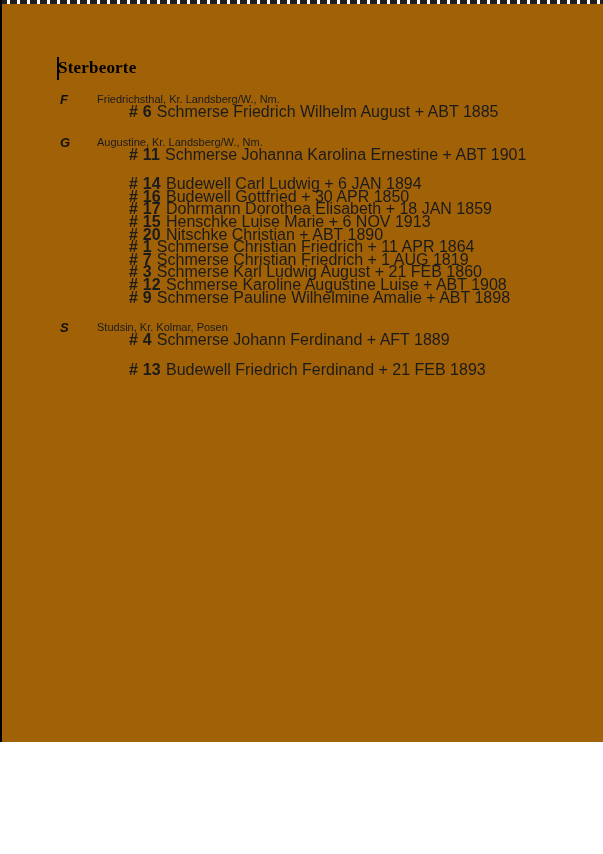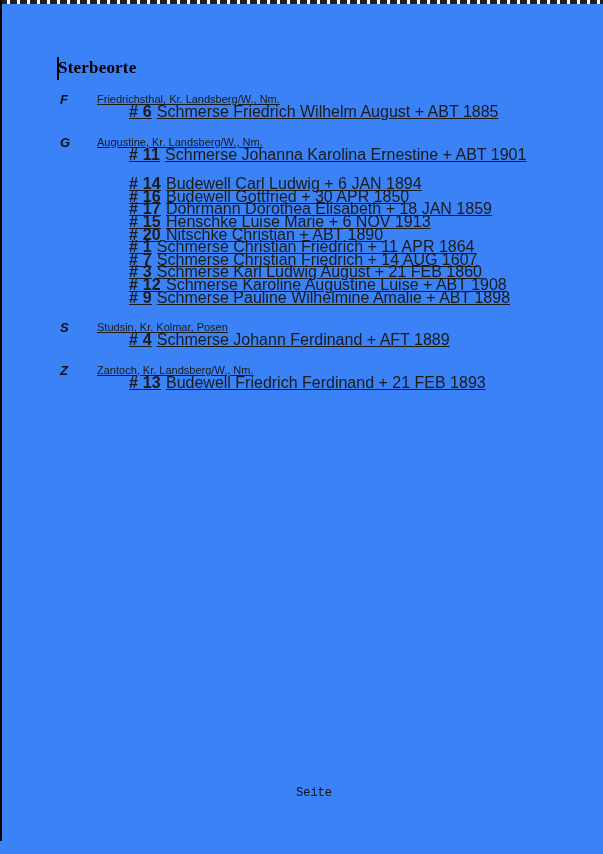--- a/index.html
+++ b/index.html
@@ -3,22 +3,22 @@
 <meta charset="utf-8">
 <style>
   html, body {
     margin: 0;
     padding: 0;
     background: #ffffff;
   }
   .page {
     position: relative;
     width: 603px;
-    height: 854px;
-    background: #3b82f6;
+    height: 742px;
+    background: #a16207;
     overflow: hidden;
     font-family: "Liberation Sans", sans-serif;
     color: #1b1b1b;
   }
   
   .top-dashes {
     position: absolute;
     left: 0; top: 0;
     width: 603px; height: 4px;
     background: repeating-linear-gradient(90deg, #1f1f1f 0px, #1f1f1f 7px, #ffffff 7px, #ffffff 10px);
@@ -48,21 +48,20 @@
     color: #000000;
     letter-spacing: 0.2px;
   }
   .sections {
     position: absolute;
     left: 60px; top: 93px;
     width: 500px;
   }
   .section {
     margin-bottom: 17px;
-    text-decoration: underline;
   }
   .sec-head {
     line-height: 13px;
     font-size: 11px;
     white-space: nowrap;
   }
   .sec-letter {
     display: inline-block;
     width: 37px;
     font-size: 13px;
@@ -149,21 +148,21 @@
   </div>
 
 
 
 
   <div class="entry">
     <span class="entry-num"># 1</span><span class="entry-text">Schmerse Christian Friedrich + 11 APR 1864</span>
   </div>
 
   <div class="entry">
-    <span class="entry-num"># 7</span><span class="entry-text">Schmerse Christian Friedrich + 14 AUG 1607</span>
+    <span class="entry-num"># 7</span><span class="entry-text">Schmerse Christian Friedrich + 1 AUG 1819</span>
   </div>
 
 
   <div class="entry">
     <span class="entry-num"># 3</span><span class="entry-text">Schmerse Karl Ludwig August + 21 FEB 1860</span>
   </div>
 
   <div class="entry">
     <span class="entry-num"># 12</span><span class="entry-text">Schmerse Karoline Augustine Luise + ABT 1908</span>
   </div>
@@ -177,23 +176,20 @@
     <div class="sec-head">
       <span class="sec-letter">S</span><span class="sec-place">Studsin, Kr. Kolmar, Posen</span>
     </div>
 
   <div class="entry">
     <span class="entry-num"># 4</span><span class="entry-text">Schmerse Johann Ferdinand + AFT 1889</span>
   </div>
 </div>
 
   <div class="section">
-    <div class="sec-head">
-      <span class="sec-letter">Z</span><span class="sec-place">Zantoch, Kr. Landsberg/W., Nm.</span>
-    </div>
 
   <div class="entry">
     <span class="entry-num"># 13</span><span class="entry-text">Budewell Friedrich Ferdinand + 21 FEB 1893</span>
   </div>
 </div>
 </div>
 
   <div class="footer">Seite</div>
 </div>
 

